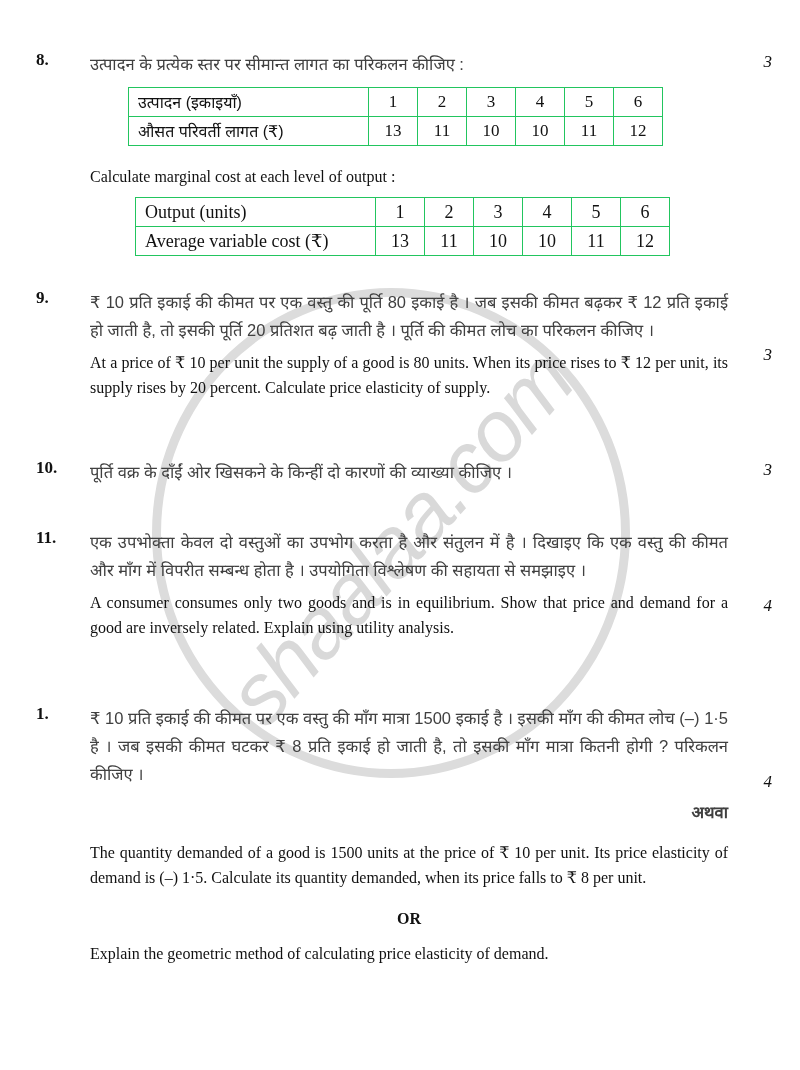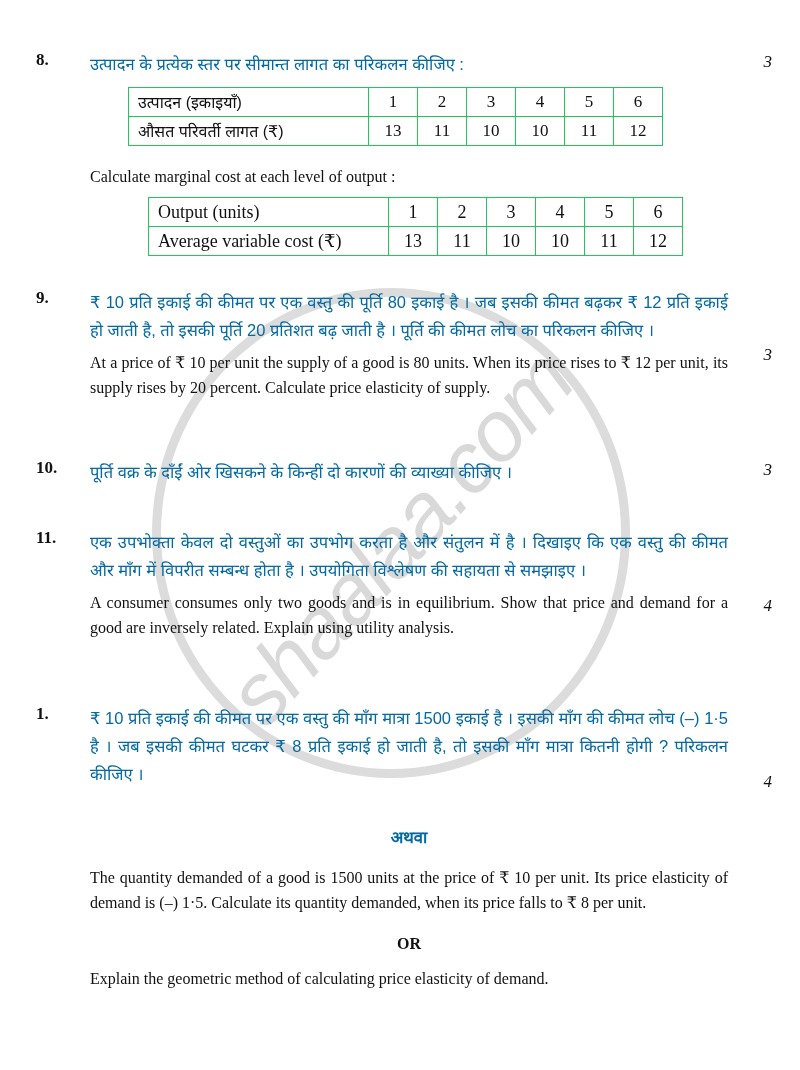--- a/index.html
+++ b/index.html
@@ -84,21 +84,21 @@
     right: 28px;
     font-style: italic;
     font-size: 17px;
     font-family: "Liberation Serif", "DejaVu Serif", serif;
   }
 
   .hi {
     font-family: "Liberation Sans", "DejaVu Sans", sans-serif;
     font-size: 16.5px;
     line-height: 28px;
-    color: #0369a1;
+    color: #404040;
   }
   .hi.justify { text-align: justify; text-align-last: left; }
 
   .en {
     font-family: "Liberation Serif", "DejaVu Serif", serif;
     font-size: 16px;
     line-height: 25px;
     color: #111;
   }
   .en.justify { text-align: justify; text-align-last: left; }
@@ -169,21 +169,21 @@
               <td class="val">10</td>
               <td class="val">11</td>
               <td class="val">12</td>
             </tr>
           </tbody>
             </table>
         </div>
 
         <div class="en" style="margin-top:18px;">Calculate marginal cost at each level of output :</div>
 
-        <div style="margin-top:8px; margin-left:58px;">
+        <div style="margin-top:8px; margin-left:45px;">
           <table class="dt eng">
             <tbody>
                 <tr>
               <td class="lbl">Output (units)</td>
               <td class="val">1</td>
               <td class="val">2</td>
               <td class="val">3</td>
               <td class="val">4</td>
               <td class="val">5</td>
               <td class="val">6</td>
@@ -227,21 +227,21 @@
         <div class="hi justify">एक उपभोक्ता केवल दो वस्तुओं का उपभोग करता है और संतुलन में है । दिखाइए कि एक वस्तु की कीमत और माँग में विपरीत सम्बन्ध होता है । उपयोगिता विश्लेषण की सहायता से समझाइए ।</div>
         <div class="en justify" style="margin-top:6px;">A consumer consumes only two goods and is in equilibrium. Show that price and demand for a good are inversely related. Explain using utility analysis.</div>
       </div>
     </div>
 
     <div class="qblock" style="top:704px;">
       <div class="qnum">1.</div>
       <div class="marks" style="top:68px;">4</div>
       <div class="qbody">
         <div class="hi justify">₹ 10 प्रति इकाई की कीमत पर एक वस्तु की माँग मात्रा 1500 इकाई है । इसकी माँग की कीमत लोच (–) 1·5 है । जब इसकी कीमत घटकर ₹ 8 प्रति इकाई हो जाती है, तो इसकी माँग मात्रा कितनी होगी ? परिकलन कीजिए ।</div>
-        <div class="hi center bold" style="margin-top:35px;">अथवा</div>
+        <div class="hi center bold" style="margin-top:10px;text-align:right;">अथवा</div>
         <div class="en justify" style="margin-top:14px;">The quantity demanded of a good is 1500 units at the price of ₹ 10 per unit. Its price elasticity of demand is (–) 1·5. Calculate its quantity demanded, when its price falls to ₹ 8 per unit.</div>
         <div class="en center bold" style="margin-top:16px;">OR</div>
         <div class="en" style="margin-top:10px;">Explain the geometric method of calculating price elasticity of demand.</div>
       </div>
     </div>
 
   </div>
 </div>
 
 </body></html>

